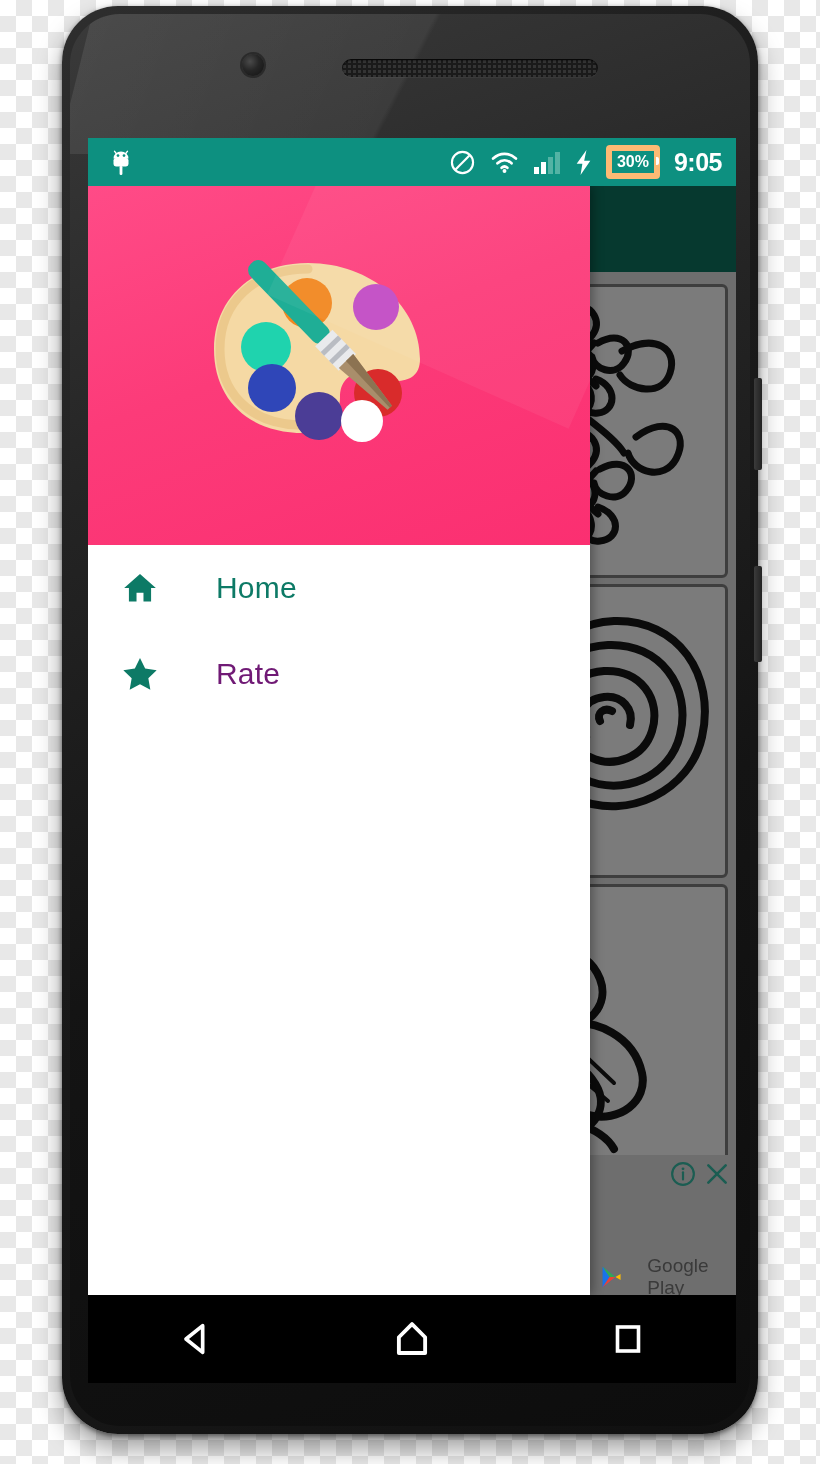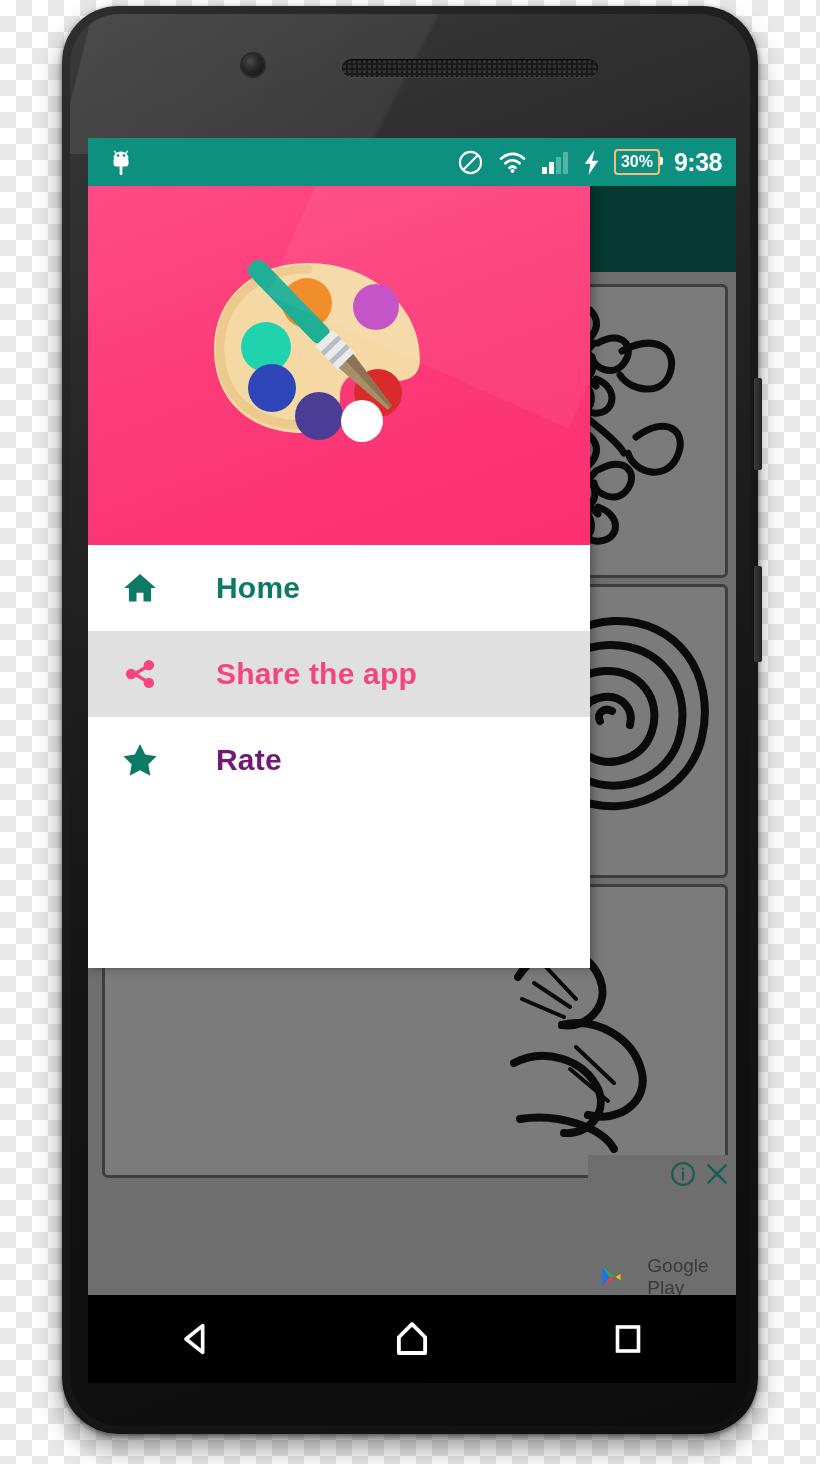--- a/index.html
+++ b/index.html
@@ -73,21 +73,21 @@
   #status-bar{
     position:absolute;left:0;top:0;width:648px;height:48px;
     background:#0d9080;display:flex;align-items:center;
     box-sizing:border-box;padding:0 14px 0 20px;
   }
   #status-left{flex:1;display:flex;align-items:center;}
   #status-right{display:flex;align-items:center;gap:14px;}
   .sb-icon{display:block;}
   #battery-pill{
     display:flex;align-items:center;justify-content:center;
-    border:2px solid #fdba74;border-radius:4px;height:22px;padding:0 5px;position:relative;text-align:right;
+    border:6px solid #fdba74;border-radius:4px;height:22px;padding:0 5px;position:relative;text-align:right;
   }
   #battery-pill:after{
     content:"";position:absolute;right:-5px;top:6px;width:3px;height:8px;
     background:#fff;border-radius:0 2px 2px 0;
   }
   #battery-text{color:#fff;font-size:16px;font-weight:bold;line-height:1;}
   #clock{color:#fff;font-size:25px;font-weight:bold;letter-spacing:-.5px;}
 
   
   #app-behind{position:absolute;left:0;top:48px;width:648px;height:1109px;background:#6e6e6e;}
@@ -111,22 +111,22 @@
   #ad-install{
     position:absolute;left:12px;top:38px;width:128px;height:52px;
     background:#1d5d4a;border-radius:3px;display:flex;align-items:center;justify-content:center;
   }
   #ad-install-label{color:#b7c9c2;font-size:21px;}
   #ad-store{position:absolute;left:12px;top:100px;display:flex;align-items:center;gap:25px;}
   #ad-store-label{color:#3a3a3a;font-size:19px;}
 
   
   #drawer{
-    position:absolute;left:0;top:48px;width:502px;height:782px;
-    background:#ffffff;box-shadow:3px 0 10px rgba(0,0,0,.34);font-weight:bold;
+    position:absolute;left:0;top:48px;width:502px;height:1109px;
+    background:#ffffff;box-shadow:3px 0 10px rgba(0,0,0,.34);
   }
   #drawer-header{
     position:relative;width:502px;height:359px;overflow:hidden;
     background:linear-gradient(160deg,#ff4b87 0%,#fc3b79 45%,#fb2f71 100%);
   }
   #drawer-header:after{
     content:"";position:absolute;right:-60px;top:-140px;width:330px;height:330px;
     background:rgba(255,255,255,.055);transform:rotate(24deg);
   }
   #palette-art{position:absolute;left:50%;top:50%;transform:translate(-50%,-50%);}
@@ -285,34 +285,20 @@
     <div class="menu-item">
       <span class="menu-icon">
         <svg width="38" height="38" viewBox="0 0 24 24">
             <path d="M12 3.2 L22 12 H19 V20.6 H14.2 V15 H9.8 V20.6 H5 V12 H2 Z" fill="#0d7a66"></path>
           </svg>
       </span>
       <span class="menu-label" style="color:#0d7a66">Home</span>
     </div>
 
 
-    <div class="menu-item selected">
-      <span class="menu-icon">
-        <svg width="38" height="38" viewBox="0 0 24 24">
-          <g stroke="#f5457e" stroke-width="2.1">
-            <line x1="8.6" y1="12" x2="16" y2="7.6"></line>
-            <line x1="8.6" y1="12" x2="16" y2="16.4"></line>
-          </g>
-          <circle cx="17.6" cy="6.4" r="3.3" fill="#f5457e"></circle>
-          <circle cx="6.4" cy="12" r="3.3" fill="#f5457e"></circle>
-          <circle cx="17.6" cy="17.6" r="3.3" fill="#f5457e"></circle>
-        </svg>
-      </span>
-      <span class="menu-label" style="color:#f5457e">Share the app</span>
-    </div>
 
     <div class="menu-item">
       <span class="menu-icon">
         <svg width="40" height="40" viewBox="0 0 24 24">
             <path d="M12 2.4 L15.1 8.7 L22 9.7 L17 14.6 L18.2 21.5 L12 18.2 L5.8 21.5 L7 14.6 L2 9.7 L8.9 8.7 Z" fill="#0d7a66"></path>
           </svg>
       </span>
       <span class="menu-label" style="color:#701a75">Rate</span>
     </div>
   </div>
@@ -346,21 +332,21 @@
         <rect x="8" y="12" width="5" height="12" fill="#fff"></rect>
         <rect x="15" y="7" width="5" height="17" fill="#53b3a4"></rect>
         <rect x="22" y="2" width="5" height="22" fill="#53b3a4"></rect>
       </svg>
       <svg class="sb-icon" width="17" height="25" viewBox="0 0 14 22">
         <path d="M9.6 0 L1 12 H6 L4.4 22 L13 9.4 H7.6 Z" fill="#fff"></path>
       </svg>
       <div id="battery-pill">
         <span id="battery-text">30%</span>
       </div>
-      <span id="clock">9:38</span>
+      <span id="clock">9:05</span>
     </div>
   </div>
 </div>
 
 <div id="nav-bar">
   <div class="nav-btn">
     <svg width="40" height="40" viewBox="0 0 24 24">
       <path d="M16 4 L6 12 L16 20 Z" fill="none" stroke="#fff" stroke-width="2.2" stroke-linejoin="round"></path>
     </svg>
   </div>

